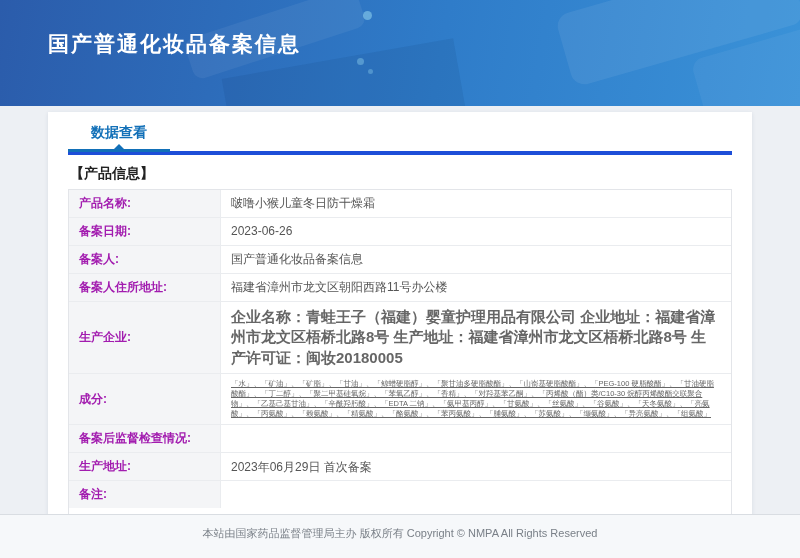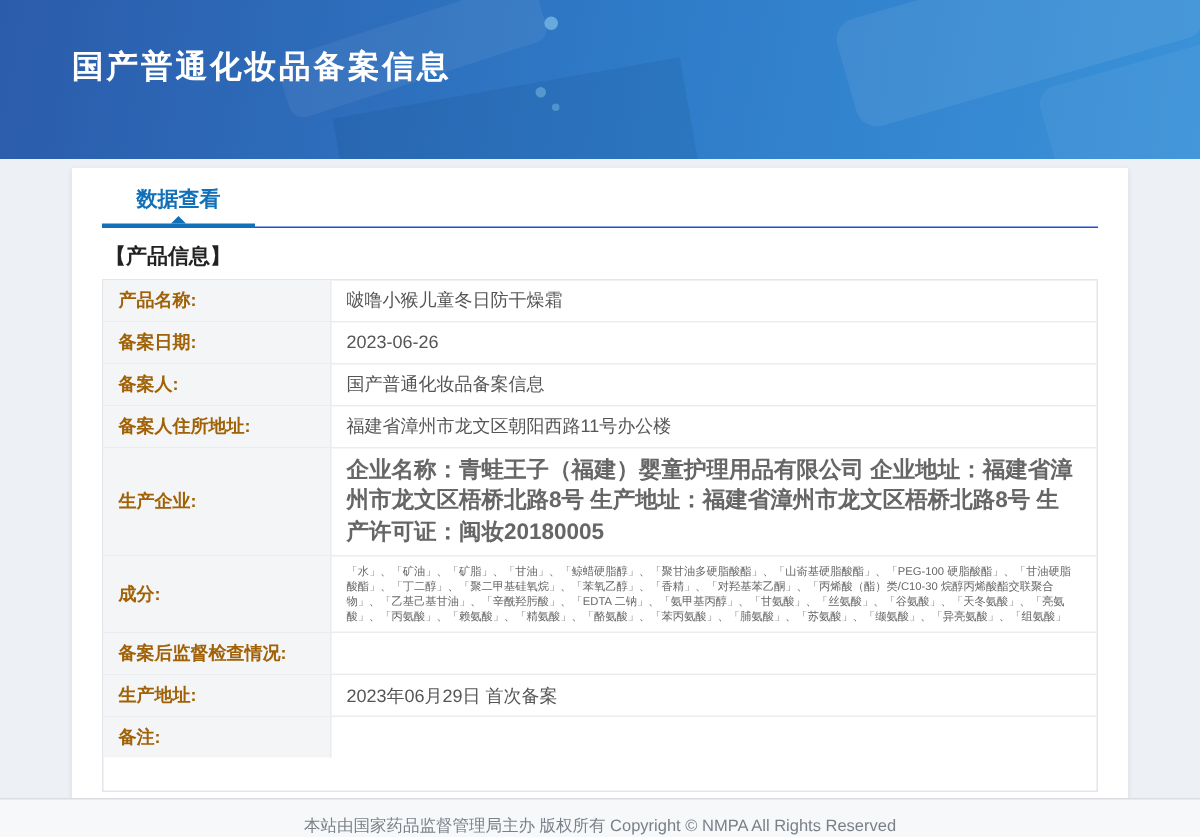--- a/index.html
+++ b/index.html
@@ -35,21 +35,21 @@
   
   .content { padding: 0 48px; }
   .card {
     background: #ffffff;
     margin-top: 6px;
     padding: 0 20px 8px 20px;
     box-shadow: 0 1px 4px rgba(30,50,90,0.10);
   }
 
   
-  .tabbar { padding-top: 12px; border-bottom: 1px solid #1d4ed8; display: flex; }
+  .tabbar { padding-top: 12px; border-bottom: 4px solid #1d4ed8; display: flex; }
   .tab {
     width: 102px; text-align: center; position: relative;
     color: #1270b8; font-size: 14px; font-weight: bold;
     padding-bottom: 9px; cursor: pointer;
   }
   .tab .underline { position: absolute; left: 0; bottom: -1px; width: 100%; height: 3px; background: #1270b8; }
   .tab .tri {
     position: absolute; bottom: 2px; left: 50%; margin-left: -5px;
     width: 0; height: 0;
     border-left: 5px solid transparent; border-right: 5px solid transparent;
@@ -58,45 +58,45 @@
 
   .section-title { font-size: 14px; font-weight: bold; color: #222; margin: 10px 0 0 2px; }
 
   
   .info-table { margin-top: 6px; border: 1px solid #e3e5e9; }
   .trow { display: flex; border-bottom: 1px solid #eaecef; }
   .trow:last-child { border-bottom: none; flex-direction: column; }
   .tlabel {
     width: 152px; min-width: 152px; background: #f4f5f7;
     border-right: 1px solid #eaecef;
-    padding: 5px 10px; font-size: 12px; font-weight: bold; color: #a16207;
+    padding: 5px 10px; font-size: 12px; font-weight: bold; color: #a21caf;
     display: flex; align-items: center; min-height: 26px;
   }
   .tvalue {
     flex: 1; padding: 5px 10px; font-size: 12px; color: #555;
     display: flex; align-items: center; min-height: 26px; line-height: 1.35;
   }
   .tvalue.sm { font-size: 15px; color: #666; font-weight: bold; }
-  .tvalue.xs { font-size: 7.5px; color: #666; line-height: 1.35; }
+  .tvalue.xs { font-size: 7.5px; color: #666; line-height: 1.35; text-decoration: underline; }
   .trow.short .tlabel, .trow.short .tvalue { min-height: 22px; }
 
   
   .pack-row { margin: 8px 0 0 70px; display: flex; gap: 48px; font-size: 12.5px; color: #333; }
   .pack-item { font-weight: bold; }
   .bracket { color: #333; font-weight: bold; }
   .link { color: #3f8ccc; text-decoration: none; cursor: pointer; font-weight: normal; }
   .link-row { margin: 7px 0 0 2px; font-size: 13px; display: flex; align-items: center; }
   .link-row .lbl { font-weight: bold; color: #222; }
   .link-row .link { font-size: 12.5px; margin-left: 6px; }
 
   
   .footer {
     position: absolute; left: 0; bottom: 0; width: 100%;
     border-top: 1px solid #d9dde2; background: #f6f8fa;
-    text-align: center; padding: 8px 0 5px 0; height: 26px;
+    text-align: center; padding: 8px 0 5px 0; height: 44px;
   }
   .footer span { font-size: 11px; color: #7a8088; }
 </style>
 </head>
 <body>
 
 <div class="page">
 
   <div class="header">
     <div class="deco d1"></div>

